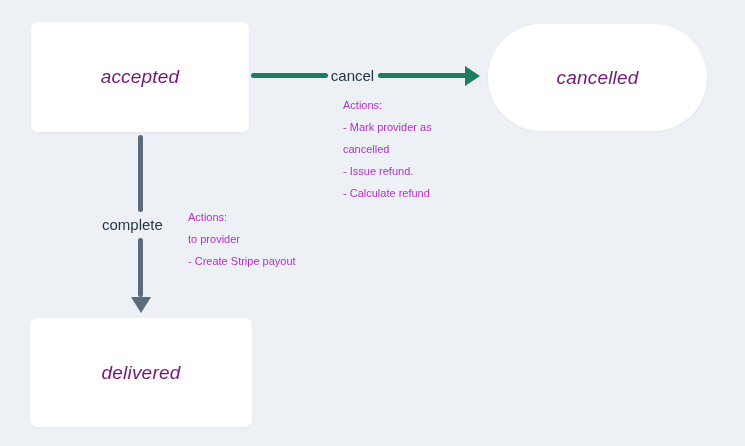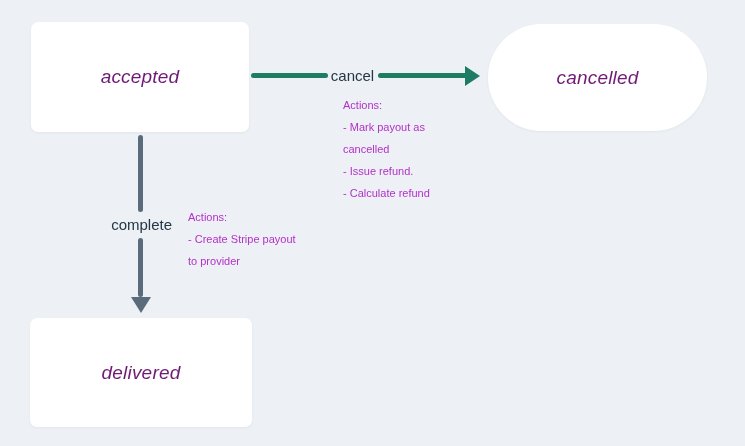--- a/index.html
+++ b/index.html
@@ -86,21 +86,21 @@
     width: 0;
     height: 0;
     border-left: 10px solid transparent;
     border-right: 10px solid transparent;
     border-top: 16px solid #5a6c7b;
   }
   .complete-label {
     left: 102px;
     top: 216px;
     width: 70px;
-    text-align: right;
+    text-align: left;
   }
   
   .actions {
     position: absolute;
     font-size: 11px;
     line-height: 22px;
     color: #b331c9;
     white-space: nowrap;
   }
   .actions-cancel   { left: 343px; top: 94px; }
@@ -123,30 +123,30 @@
     <span class="state-label">delivered</span>
   </div>
 
   <div class="h-seg h-seg-left"></div>
   <span class="transition-label cancel-label">cancel</span>
   <div class="h-seg h-seg-right"></div>
   <div class="arrowhead-right"></div>
 
   <div class="actions actions-cancel">
     <div>Actions:</div>
-    <div>- Mark payout as</div>
+    <div>- Mark provider as</div>
     <div>cancelled</div>
     <div>- Issue refund.</div>
     <div>- Calculate refund</div>
   </div>
 
   <div class="v-seg v-seg-top"></div>
   <span class="transition-label complete-label">complete</span>
   <div class="v-seg v-seg-bottom"></div>
   <div class="arrowhead-down"></div>
 
   <div class="actions actions-complete">
     <div>Actions:</div>
+    <div>to provider</div>
     <div>- Create Stripe payout</div>
-    <div>to provider</div>
   </div>
 
 </div>
 
 </body></html>

